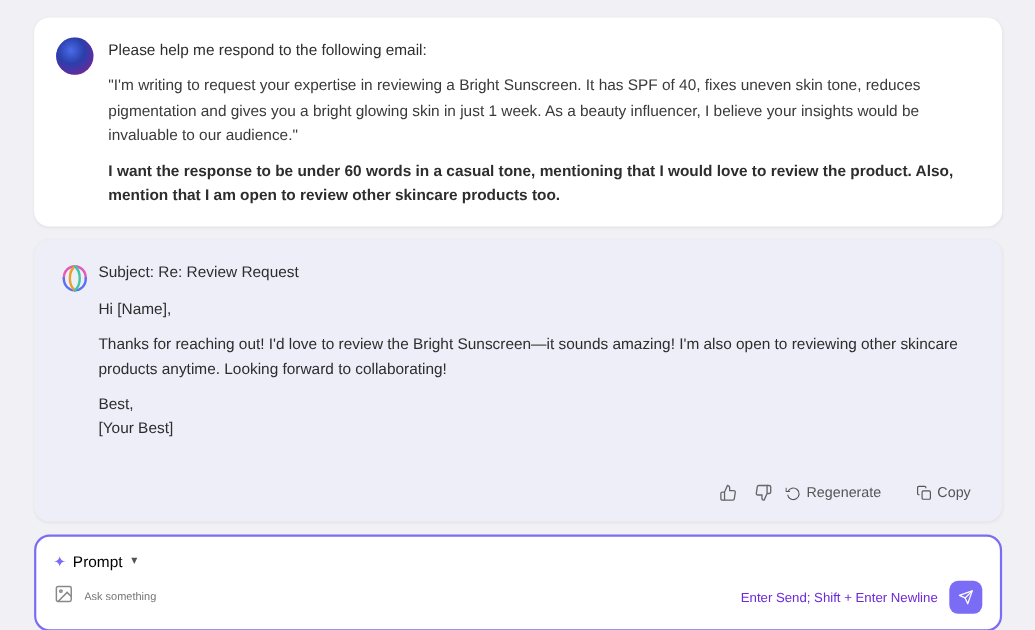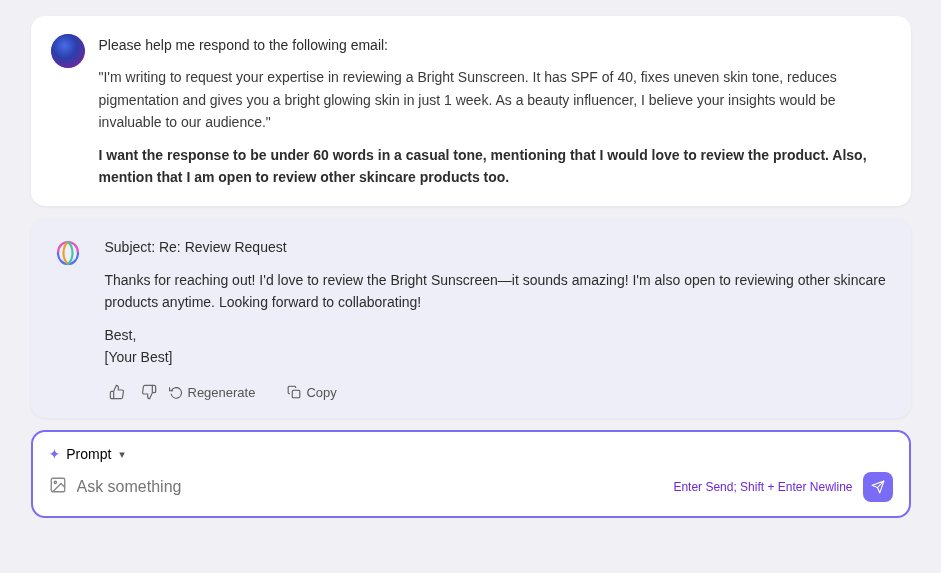--- a/index.html
+++ b/index.html
@@ -73,21 +73,21 @@
     .message-content .quote {
       color: #3a3a3a;
     }
 
     
     .ai-message {
       background: #edeef8;
       border-radius: 14px;
       padding: 18px 20px 14px 20px;
       display: flex;
-      gap: 20px;
+      gap: 5px;
       align-items: flex-start;
       box-shadow: 0 1px 3px rgba(0,0,0,0.06);
     }
 
     .ai-avatar {
       width: 34px;
       height: 34px;
       flex-shrink: 0;
       display: flex;
       align-items: center;
@@ -104,28 +104,28 @@
       flex: 1;
     }
 
     .ai-content p {
       line-height: 1.6;
       color: #2d2d2d;
       margin-bottom: 10px;
     }
 
     .ai-content p:last-of-type {
-      margin-bottom: 6px;
+      margin-bottom: 29px;
     }
 
     
     .action-bar {
       display: flex;
       align-items: center;
-      justify-content: flex-start;
+      justify-content: flex-end;
       margin-top: 6px;
       padding-top: 6px;
     }
 
     .feedback-buttons {
       display: flex;
       gap: 8px;
     }
 
     .icon-btn {
@@ -202,21 +202,21 @@
     .image-icon {
       color: #888;
       font-size: 16px;
       flex-shrink: 0;
     }
 
     .text-input {
       flex: 1;
       border: none;
       outline: none;
-      font-size: 16px;
+      font-size: 10px;
       color: #aaa;
       background: transparent;
     }
 
     .input-hint {
       font-size: 12px;
       color: #6d28d9;
       white-space: nowrap;
     }
 
@@ -255,20 +255,21 @@
 
       <svg class="copilot-icon" viewBox="0 0 30 30" fill="none" xmlns="http://www.w3.org/2000/svg">
         <path d="M5 15 C5 8, 10 4, 15 4 C20 4, 25 8, 25 15" stroke="#e05cb8" stroke-width="2.2" fill="none" stroke-linecap="round"></path>
         <path d="M5 15 C5 22, 10 26, 15 26 C20 26, 25 22, 25 15" stroke="#5b6ef5" stroke-width="2.2" fill="none" stroke-linecap="round"></path>
         <path d="M15 4 C9 9, 9 21, 15 26" stroke="#e8a030" stroke-width="2.2" fill="none" stroke-linecap="round"></path>
         <path d="M15 4 C21 9, 21 21, 15 26" stroke="#44c4a1" stroke-width="2.2" fill="none" stroke-linecap="round"></path>
       </svg>
     </div>
     <div class="ai-content">
       <p>Subject: Re: Review Request</p>
+      <p>Hi [Name],</p>
       <p>Thanks for reaching out! I'd love to review the Bright Sunscreen—it sounds amazing! I'm also open to reviewing other skincare products anytime. Looking forward to collaborating!</p>
       <p>
         <span>Best,</span><br>
         <span>[Your Best]</span>
       </p>
 
       <div class="action-bar">
         <div class="feedback-buttons">
           <button class="icon-btn" title="Like">
             <svg width="16" height="16" viewBox="0 0 24 24" fill="none" stroke="currentColor" stroke-width="1.8">

